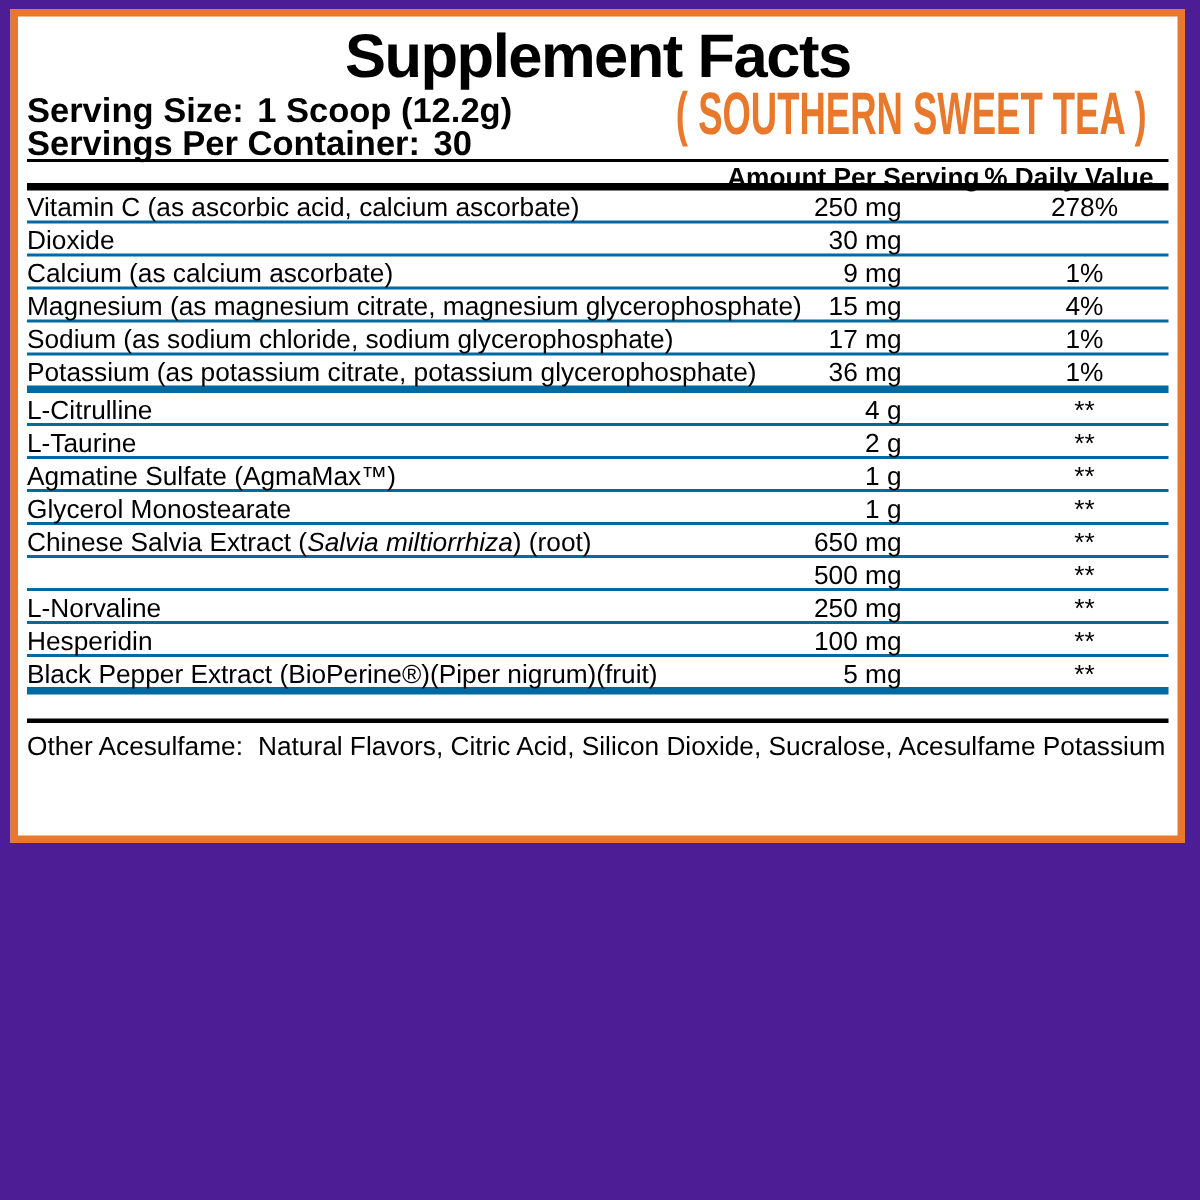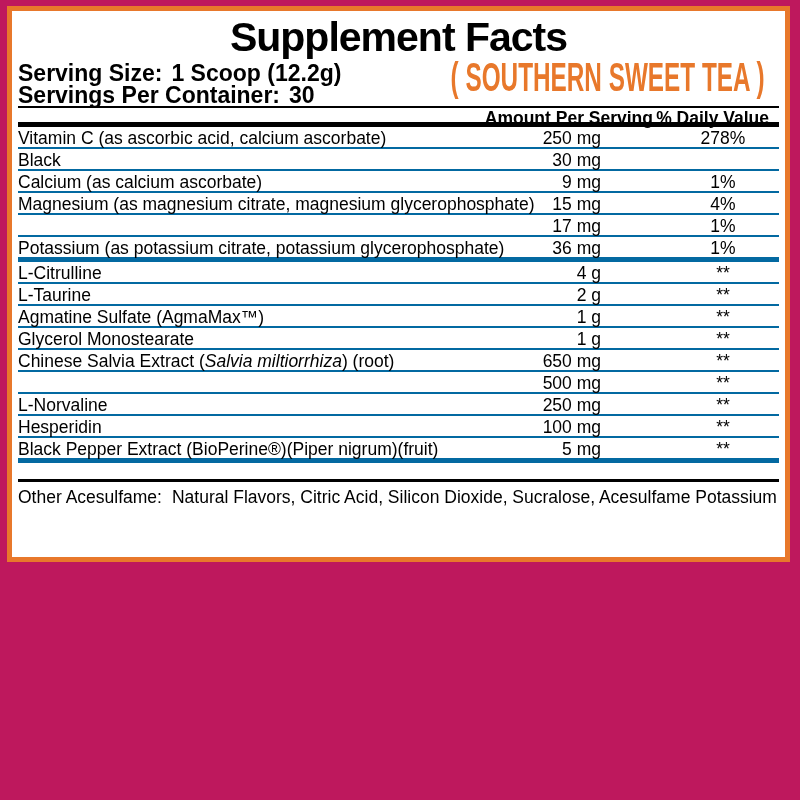--- a/index.html
+++ b/index.html
@@ -1,18 +1,18 @@
 <!DOCTYPE html>
 <html style="--accent: #e8782b;"><head>
 <meta charset="utf-8">
 <style>
   * { margin: 0; padding: 0; box-sizing: border-box; }
   html, body { width: 800px; height: 800px; background: #ffffff;
     font-family: "Liberation Sans", sans-serif; color: #000; }
-  .page { position: relative; width: 800px; height: 800px; background: #be185d; }
+  .page { position: relative; width: 800px; height: 800px; background: #4c1d95; }
 
   .label {
     position: absolute; left: 7px; top: 6px; width: 783px; height: 556px;
     border: 5px solid var(--accent, #e8782b); background: #fff; padding: 0 6px;
   }
 
   .title {
     margin-top: 3px; text-align: center; font-weight: 900; font-size: 41px;
     line-height: 46px; letter-spacing: -1px;
   }
@@ -76,34 +76,35 @@
       <span class="h-dv">% Daily Value</span>
     </div>
 
     <div id="rows">
         <div class="row">
     <span class="name">Vitamin C (as ascorbic acid, calcium ascorbate)</span>
     <span class="amt">250 mg</span>
     <span class="dv">278%</span>
   </div>
         <div class="row">
-    <span class="name">Black</span>
+    <span class="name">Dioxide</span>
     <span class="amt">30 mg</span>
   </div>
         <div class="row">
     <span class="name">Calcium (as calcium ascorbate)</span>
     <span class="amt">9 mg</span>
     <span class="dv">1%</span>
   </div>
         <div class="row">
     <span class="name">Magnesium (as magnesium citrate, magnesium glycerophosphate)</span>
     <span class="amt">15 mg</span>
     <span class="dv">4%</span>
   </div>
         <div class="row">
+    <span class="name">Sodium (as sodium chloride, sodium glycerophosphate)</span>
     <span class="amt">17 mg</span>
     <span class="dv">1%</span>
   </div>
         <div class="row thick">
     <span class="name">Potassium (as potassium citrate, potassium glycerophosphate)</span>
     <span class="amt">36 mg</span>
     <span class="dv">1%</span>
   </div>
         <div class="row">
     <span class="name">L-Citrulline</span>

